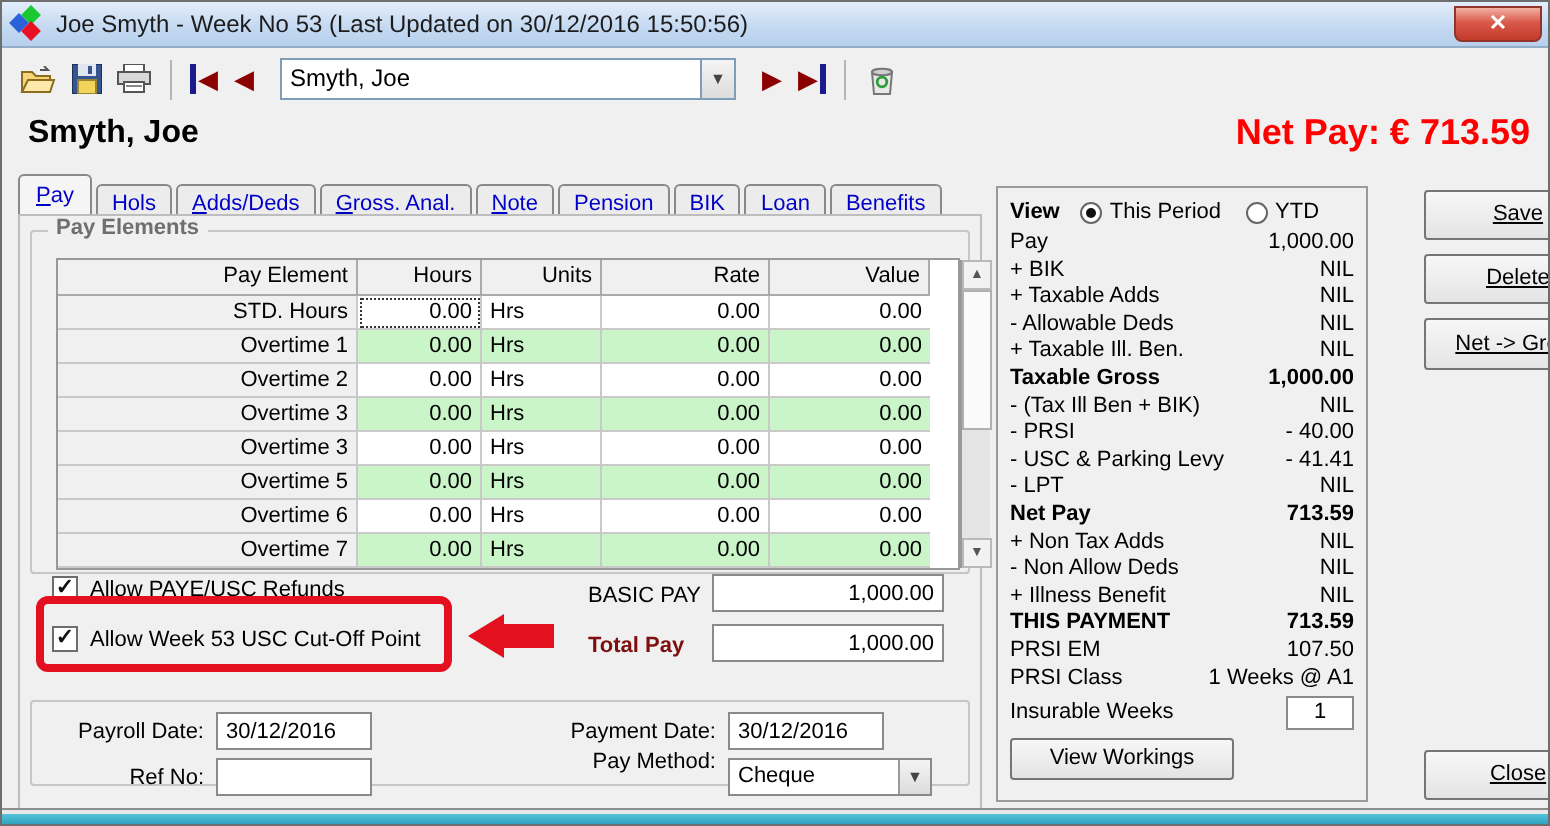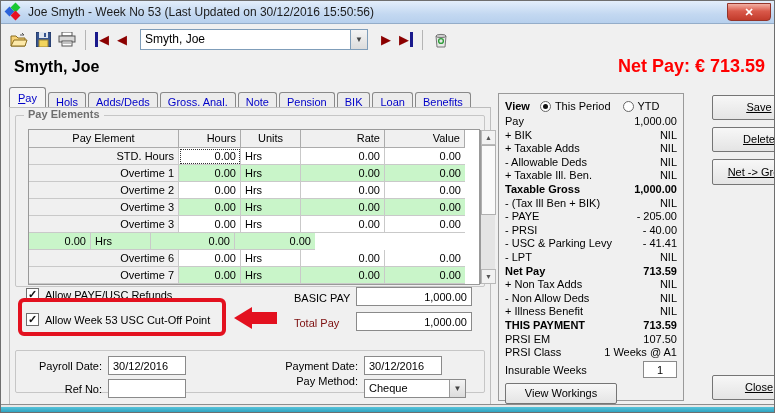--- a/index.html
+++ b/index.html
@@ -63,21 +63,21 @@
   .tr.head { height:18px; }
   .td { border-right:1px solid #c9c9c9; border-bottom:1px solid #c9c9c9;
     font-size:11px; line-height:16px; padding:0 4px; overflow:hidden; white-space:nowrap; }
   .head .td { background:#f0f0f0; border-right:1px solid #ababab; border-bottom:1px solid #ababab; }
   .c-name { width:150px; background:#f0f0f0;text-align:right; }
   .c-hours { width:62px; text-align:right; }
   .c-units { width:60px; }
   .c-rate { width:84px; text-align:right; }
   .c-value { width:80px; text-align:right; border-right:none; }
   .head .c-hours, .head .c-rate, .head .c-value { text-align:right; }
-  .head .c-name, .head .c-units { text-align:center; }
+  .head .c-name, .head .c-units { text-align:right; }
   .tr.green .c-hours, .tr.green .c-units, .tr.green .c-rate, .tr.green .c-value { background:#c9f5c9; }
   .focus-cell { outline:1px dotted #333; outline-offset:-2px; }
   .vscroll { position:absolute; right:-16px; top:0; width:15px; height:154px; background:#e4e4e4; border-left:1px solid #999; }
   .sc-btn { width:15px; height:15px; background:#f2f2f2; border:1px solid #b9b9b9;
     font-size:7px; color:#555; text-align:center; line-height:13px; }
   .sc-down { position:absolute; bottom:0; }
   .sc-thumb { position:absolute; top:15px; width:15px; height:70px; background:#fafafa; border:1px solid #b0b0b0; }
 
   
   .cb-row { position:absolute; display:flex; align-items:center; font-size:11px; color:#000; }
@@ -85,21 +85,21 @@
     font-size:11px; font-weight:bold; line-height:11px; text-align:center; color:#111; }
   .hl-box { position:absolute; left:2px; top:182px; width:208px; height:38px;
     border:4px solid #e3111f; border-radius:6px; pointer-events:none; }
   .hl-arrow { position:absolute; left:218px; top:191px; width:46px; height:22px; }
   .hl-arrow .head { position:absolute; left:0; top:0; width:0; height:0;
     border-top:11px solid transparent; border-bottom:11px solid transparent; border-right:18px solid #e3111f; }
   .hl-arrow .shaft { position:absolute; left:17px; top:5px; width:26px; height:12px; background:#e3111f; }
   .pay-label { position:absolute; font-size:11px; }
   .pay-field { position:absolute; width:116px; height:19px; border:1px solid #8a8a8a;
     background:#fff; font-size:11px; text-align:right; padding:0 4px; }
-  .maroon { color:#7d0f0f; font-weight:normal; }
+  .maroon { color:#7d0f0f; font-weight:bold; }
 
   
   .dt-label { position:absolute; font-size:11px; text-align:right; }
   .dt-input { position:absolute; height:19px; border:1px solid #8a8a8a; background:#fff;
     font-size:11px; padding:0 4px; }
   .combo-sm { position:absolute; height:19px; background:#fff; border:1px solid #8a8a8a;
     font-size:11px; line-height:17px; padding-left:4px; }
   .combo-sm .arrow-btn { position:absolute; right:0; top:0; width:16px; height:17px;
     background:linear-gradient(#f4f4f4,#dcdcdc); border-left:1px solid #9a9a9a;
     font-size:8px; color:#444; text-align:center; line-height:17px; }
@@ -249,20 +249,21 @@
           <div class="td c-value">0.00</div>
         </div>
         <div class="tr">
           <div class="td c-name">Overtime 3</div>
           <div class="td c-hours">0.00</div>
           <div class="td c-units">Hrs</div>
           <div class="td c-rate">0.00</div>
           <div class="td c-value">0.00</div>
         </div>
         <div class="tr green">
+          <div class="td c-name">Overtime 5</div>
           <div class="td c-hours">0.00</div>
           <div class="td c-units">Hrs</div>
           <div class="td c-rate">0.00</div>
           <div class="td c-value">0.00</div>
         </div>
         <div class="tr">
           <div class="td c-name">Overtime 6</div>
           <div class="td c-hours">0.00</div>
           <div class="td c-units">Hrs</div>
           <div class="td c-rate">0.00</div>
@@ -347,24 +348,20 @@
       </div>
     <div class="srow b">
         <span>Taxable Gross</span>
         <span>1,000.00</span>
       </div>
     <div class="srow">
         <span>- (Tax Ill Ben + BIK)</span>
         <span>NIL</span>
       </div>
     <div class="srow">
-        <span>- PAYE</span>
-        <span>- 205.00</span>
-      </div>
-    <div class="srow">
         <span>- PRSI</span>
         <span>- 40.00</span>
       </div>
     <div class="srow">
         <span>- USC &amp; Parking Levy</span>
         <span>- 41.41</span>
       </div>
     <div class="srow">
         <span>- LPT</span>
         <span>NIL</span>

